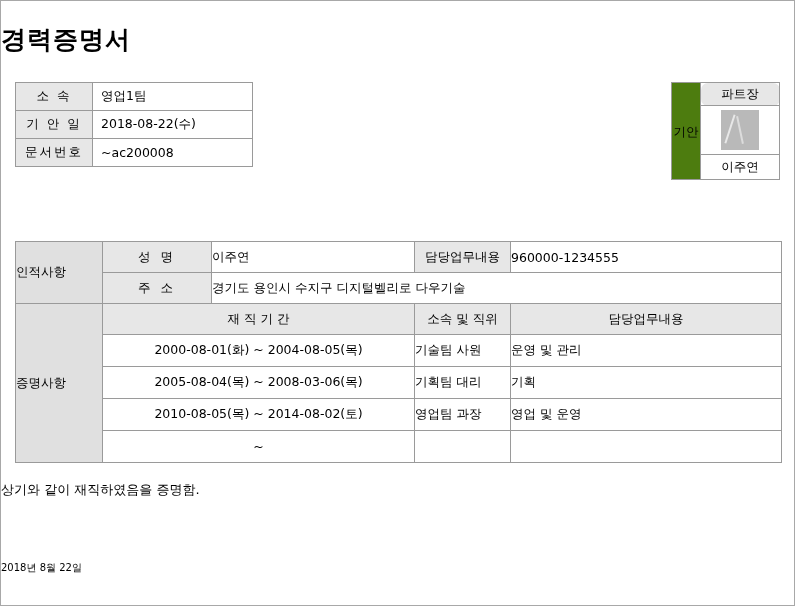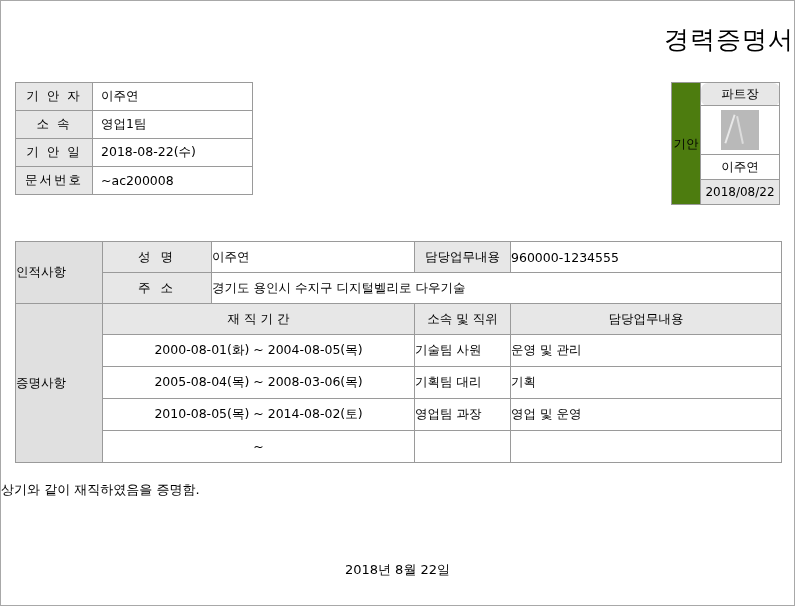--- a/index.html
+++ b/index.html
@@ -14,23 +14,23 @@
   .page {
     position: relative;
     width: 795px;
     height: 606px;
     box-sizing: border-box;
     border: 1px solid #a8a8a8;
     background: #ffffff;
     overflow: hidden;
   }
   .doc-title {
-    text-align: right;
+    text-align: left;
     font-size: 25px;
-    font-weight: normal;
+    font-weight: bold;
     letter-spacing: 1px;
     margin-top: 22px;
   }
 
   
   .header-area {
     position: relative;
     height: 140px;
     margin-top: 26px;
   }
@@ -185,39 +185,34 @@
     right: 0;
     top: 480px;
     text-align: left;
     font-size: 13px;
   }
   .doc-date {
     position: absolute;
     left: 0;
     right: 0;
     top: 560px;
-    text-align: center;
-    font-size: 13px;
+    font-size: 10px;
   }
 </style>
 </head>
 <body>
 
 <div class="page">
 
   <div class="doc-title">경력증명서</div>
 
   <div class="header-area">
 
     <table class="grid draft-info">
       <tbody>
-        <tr>
-          <td class="lbl">기 안 자</td>
-          <td class="val">이주연</td>
-        </tr>
         <tr>
           <td class="lbl">소  속</td>
           <td class="val">영업1팀</td>
         </tr>
         <tr>
           <td class="lbl">기 안 일</td>
           <td class="val">2018-08-22(수)</td>
         </tr>
         <tr>
           <td class="lbl">문서번호</td>
@@ -235,23 +230,20 @@
               <td class="head">파트장</td>
             </tr>
             <tr>
               <td class="sign">
                 <div class="stamp"></div>
               </td>
             </tr>
             <tr>
               <td class="name">이주연</td>
             </tr>
-            <tr>
-              <td class="date">2018/08/22</td>
-            </tr>
           </tbody>
         </table>
       </div>
     </div>
 
   </div>
 
   <table class="grid main-table">
     <tbody>
       <tr>

